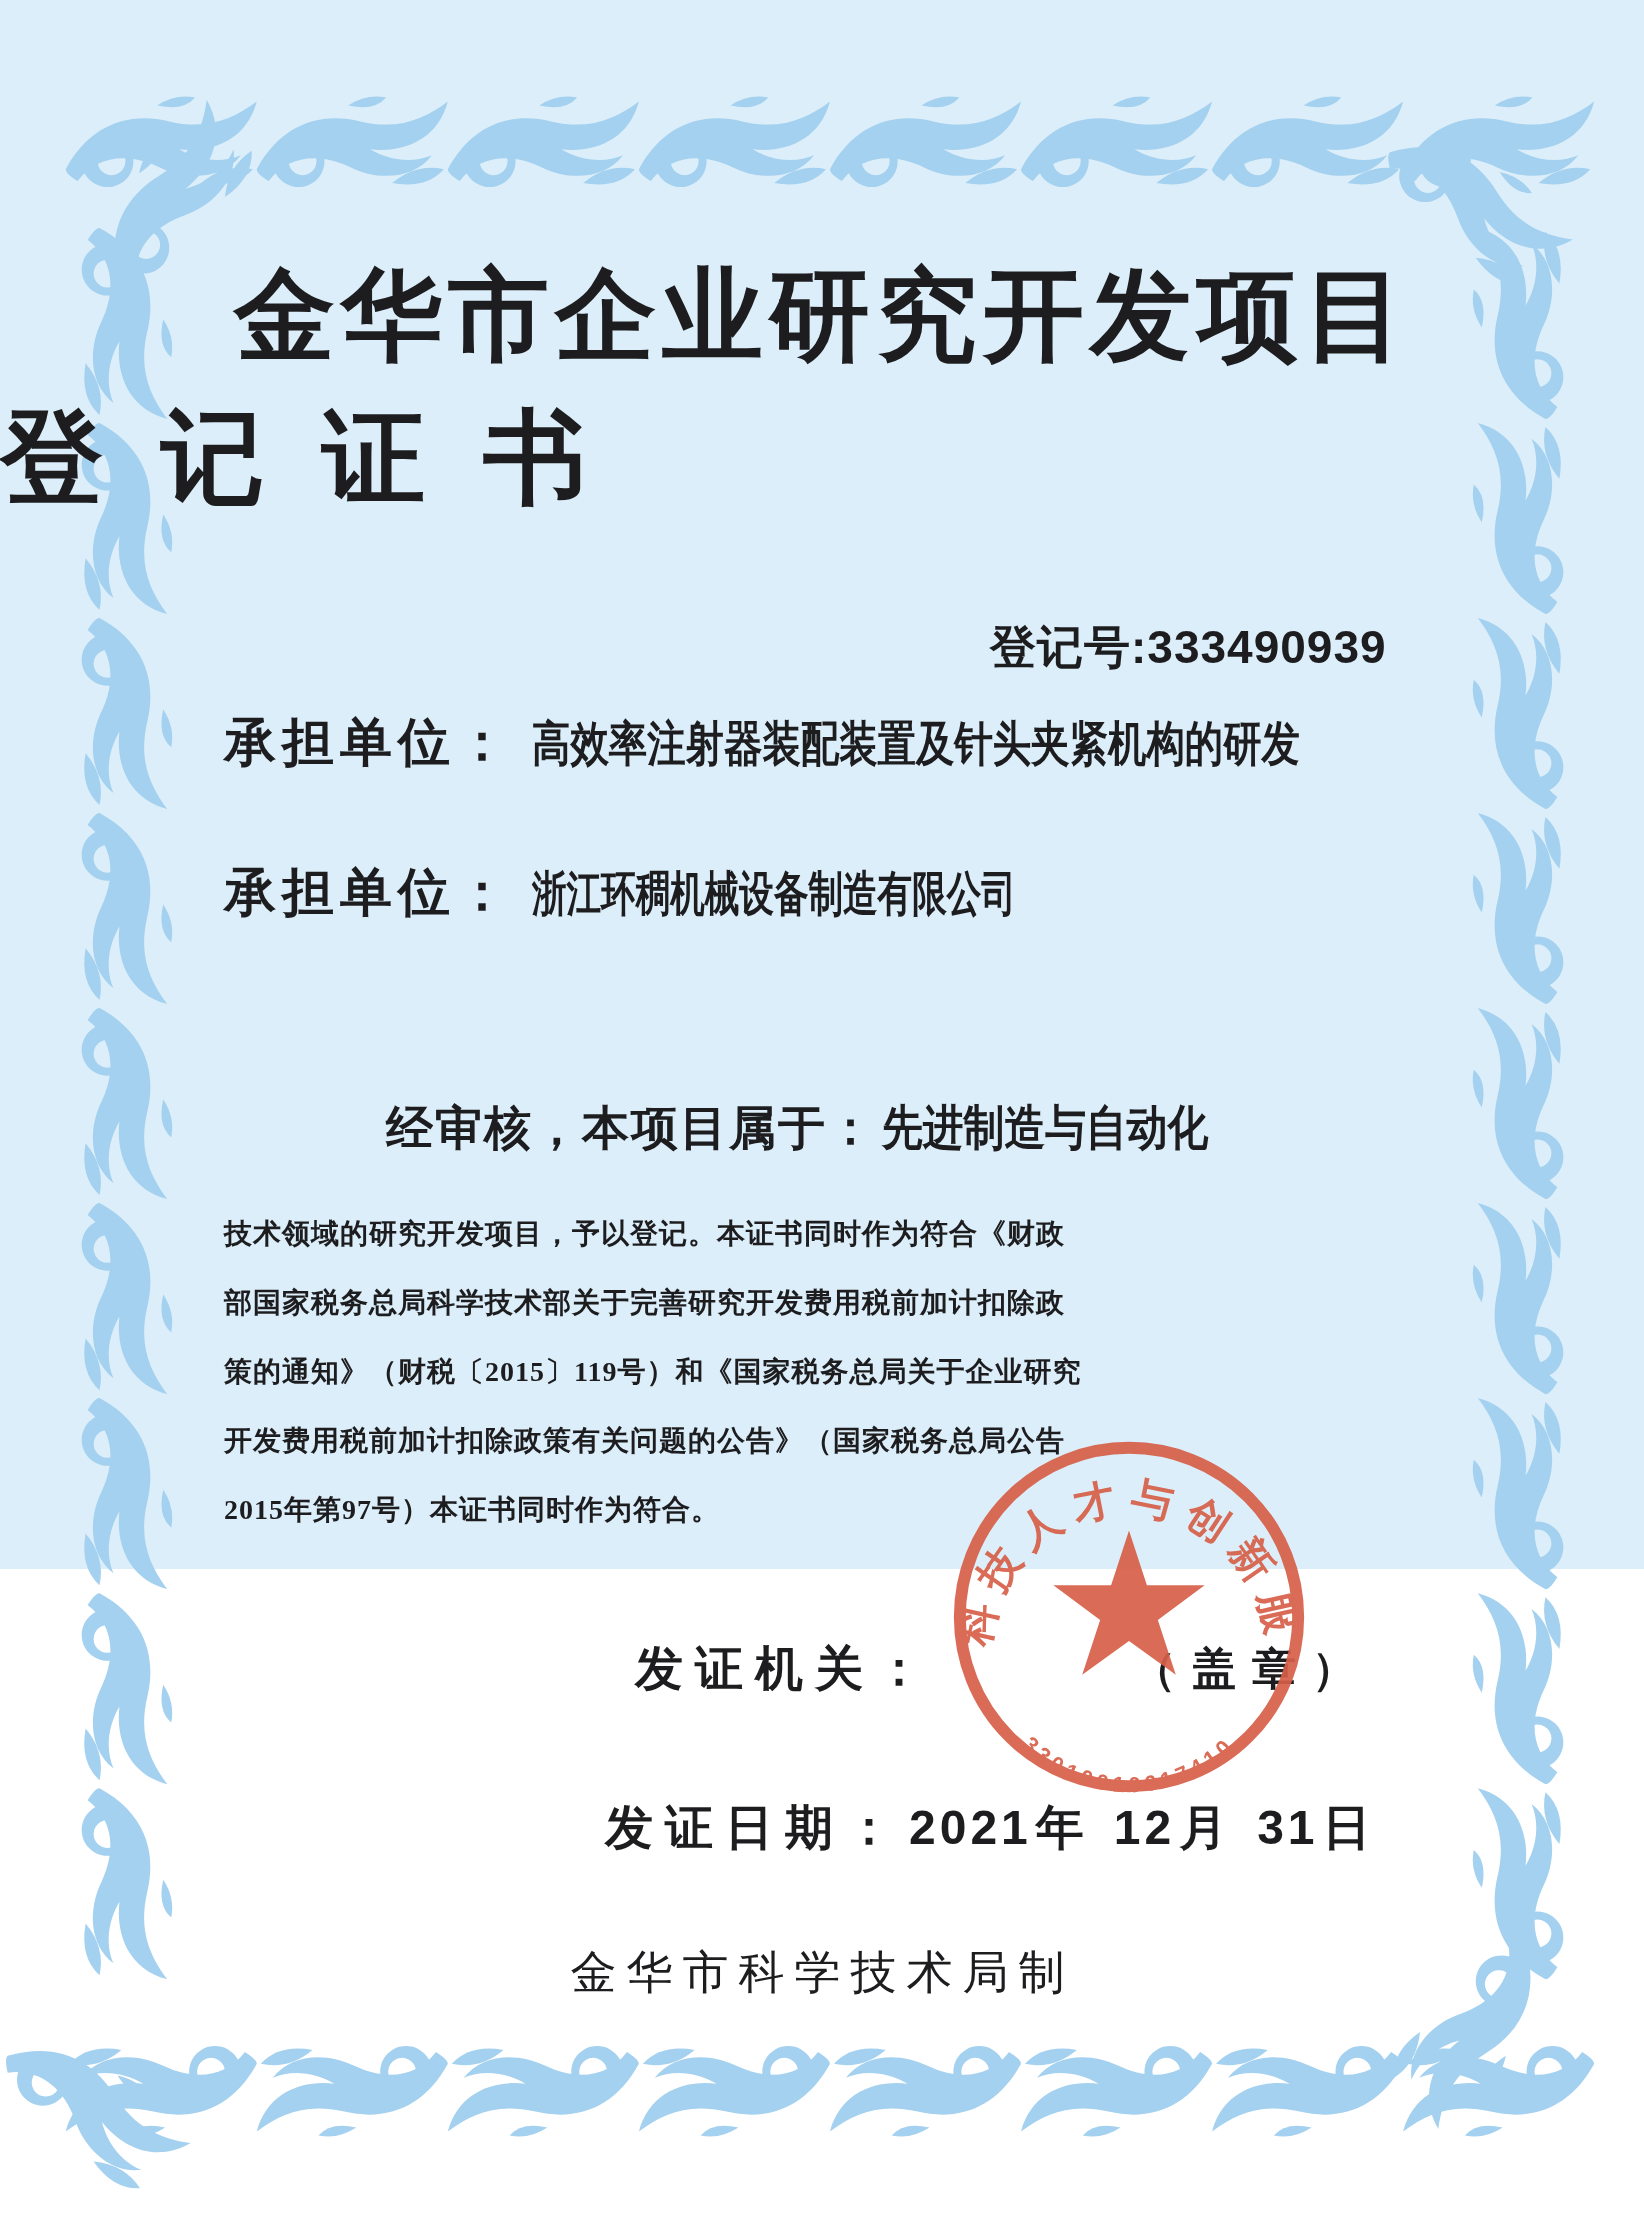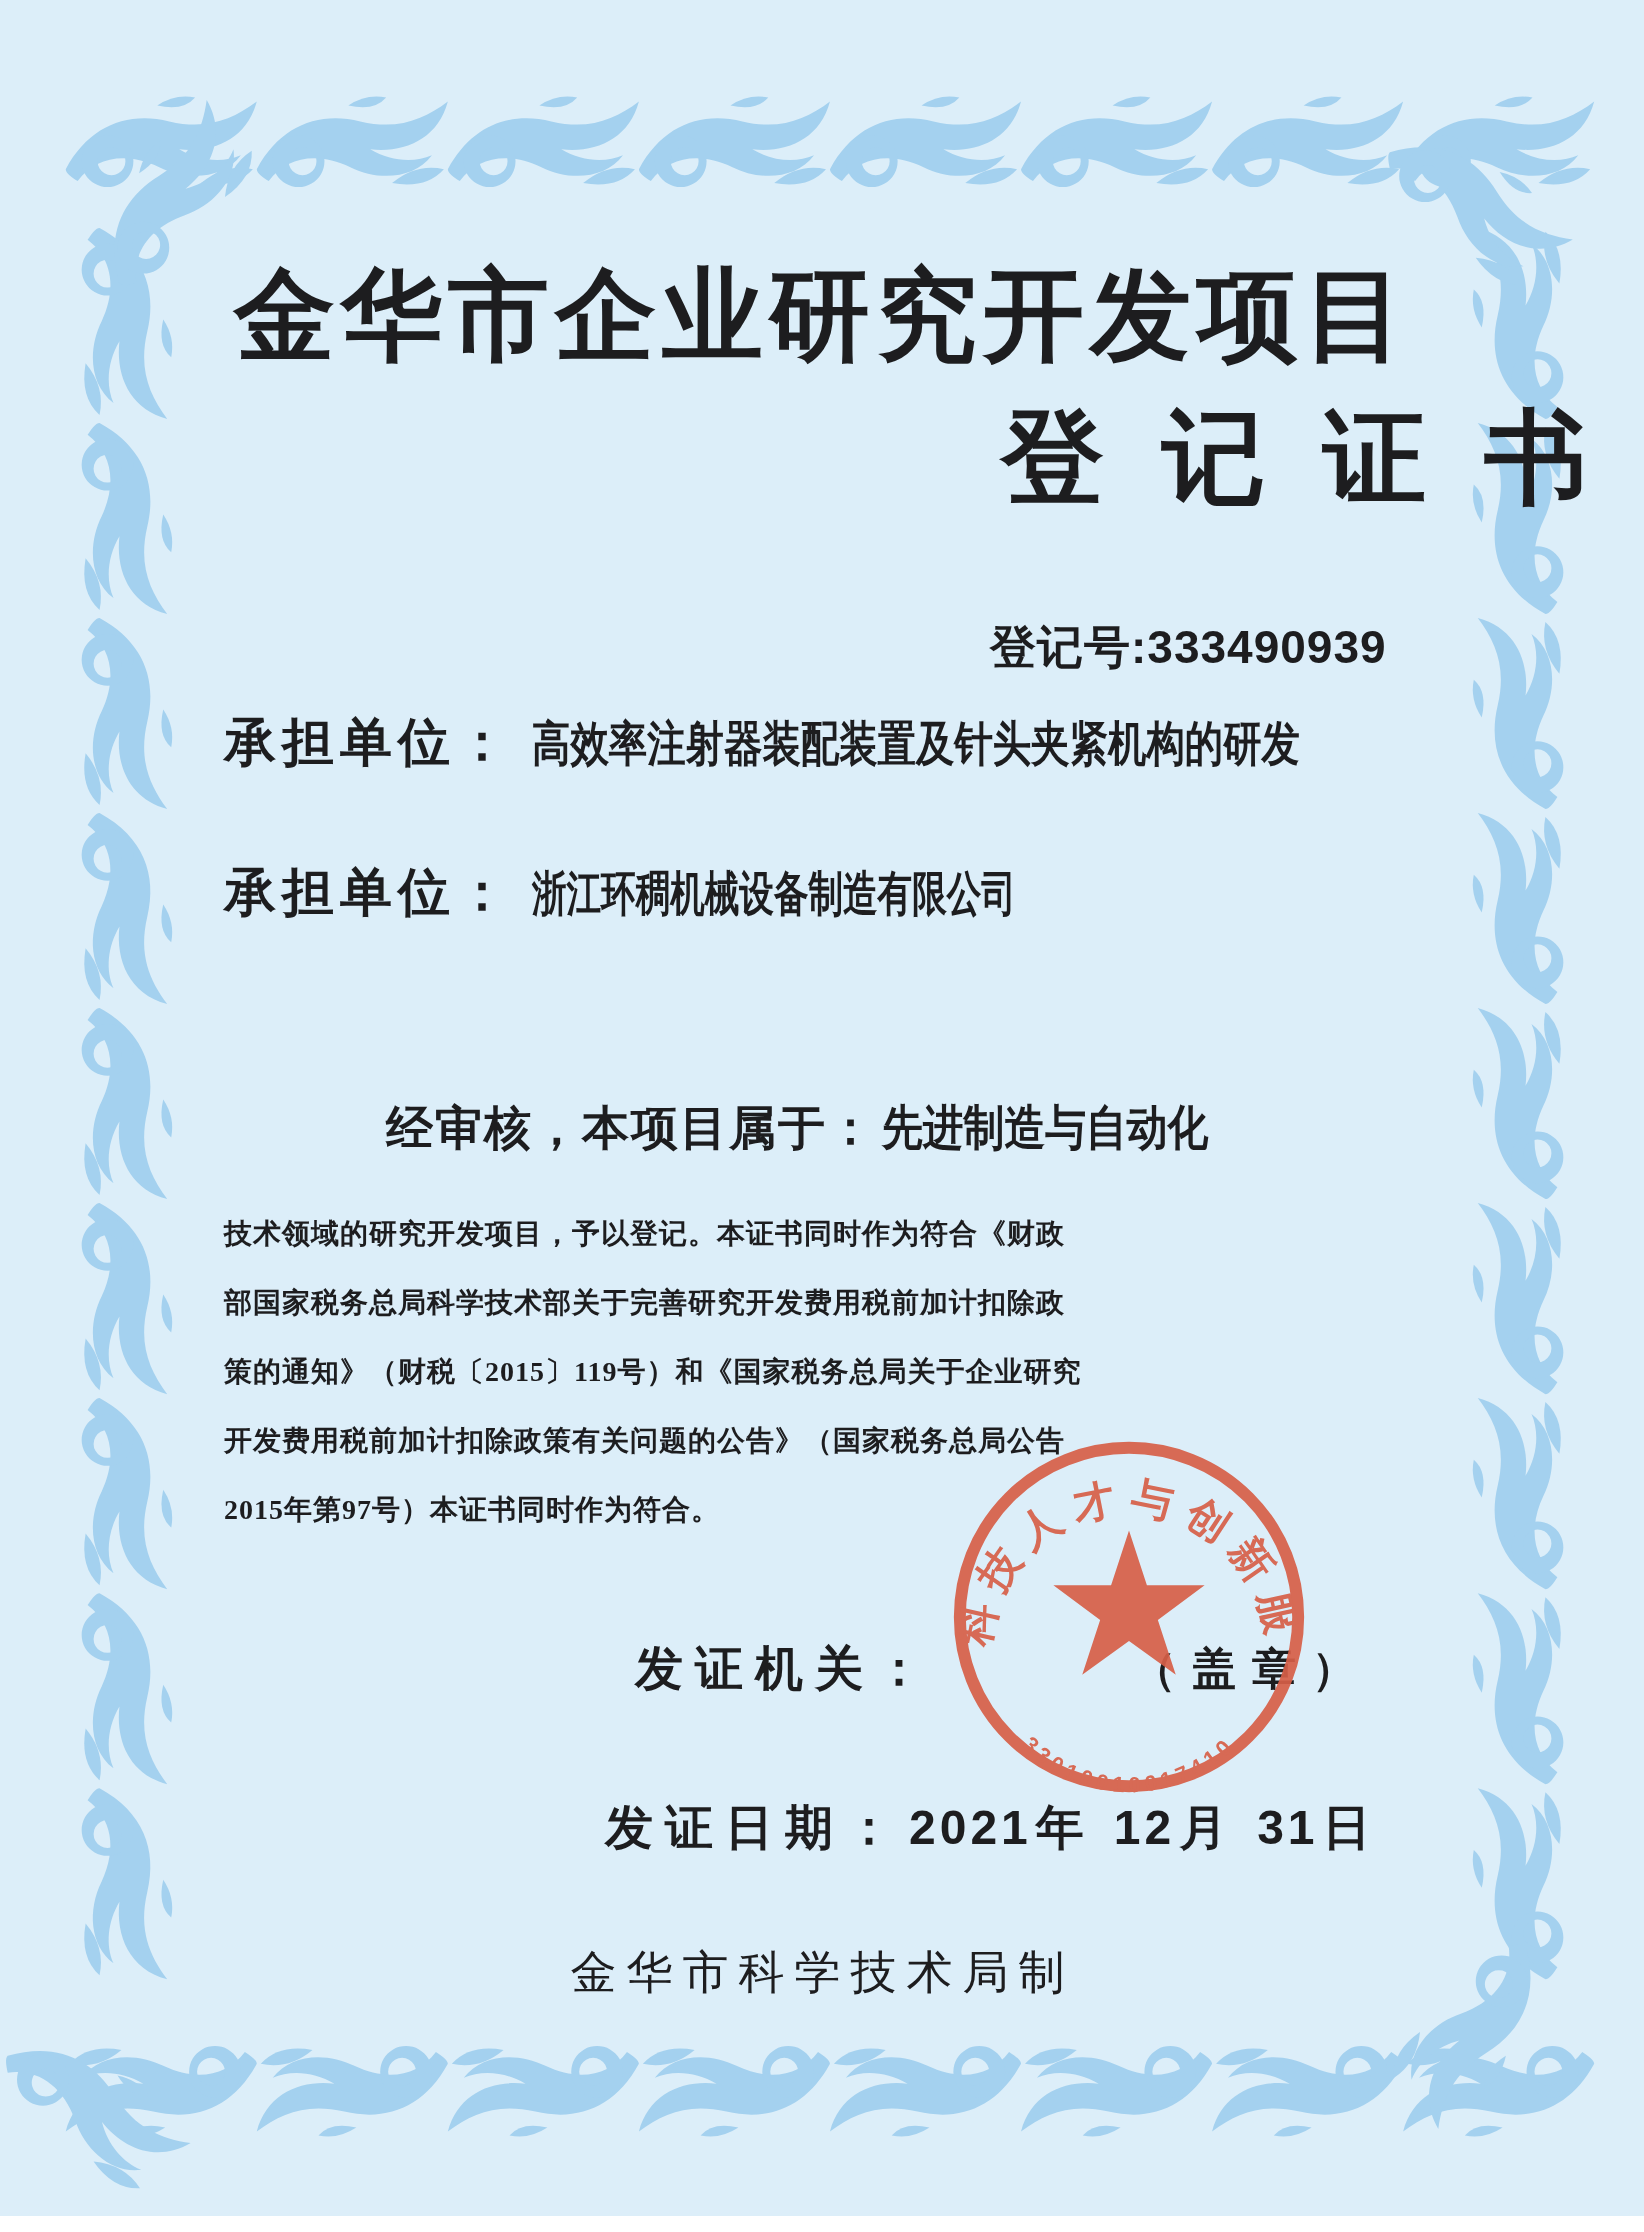--- a/index.html
+++ b/index.html
@@ -1,32 +1,32 @@
 <!DOCTYPE html>
 <html><head>
 <meta charset="utf-8">
 <style>
   html,body{margin:0;padding:0;}
   body{width:1645px;height:2233px;overflow:hidden;}
   .page{
-    position:relative;width:1645px;height:2216px;
+    position:relative;width:1645px;height:1569px;
     background:#dceef9;
     font-family:"Liberation Serif", serif;
     color:#1d1d1f;
   }
   .border-svg{position:absolute;left:0;top:0;}
   .abs{position:absolute;}
   
   .title1{
     left:0;top:249px;width:1645px;text-align:center;
     font-size:101px;font-weight:700;letter-spacing:6px;
     font-family:"DejaVu Serif", serif;
   }
   .title2{
-    left:0;top:390px;width:1645px;text-align:right;
+    left:0;top:390px;width:1645px;text-align:left;
     font-size:103px;font-weight:700;letter-spacing:58px;
     font-family:"DejaVu Serif", serif;
   }
   .regline{
     left:990px;top:617px;font-size:46px;font-weight:600;
     font-family:"Liberation Sans", sans-serif;letter-spacing:1px;
   }
   .fieldline{left:224px;white-space:nowrap;}
   .flabel{
     font-size:52px;font-weight:700;letter-spacing:6px;

